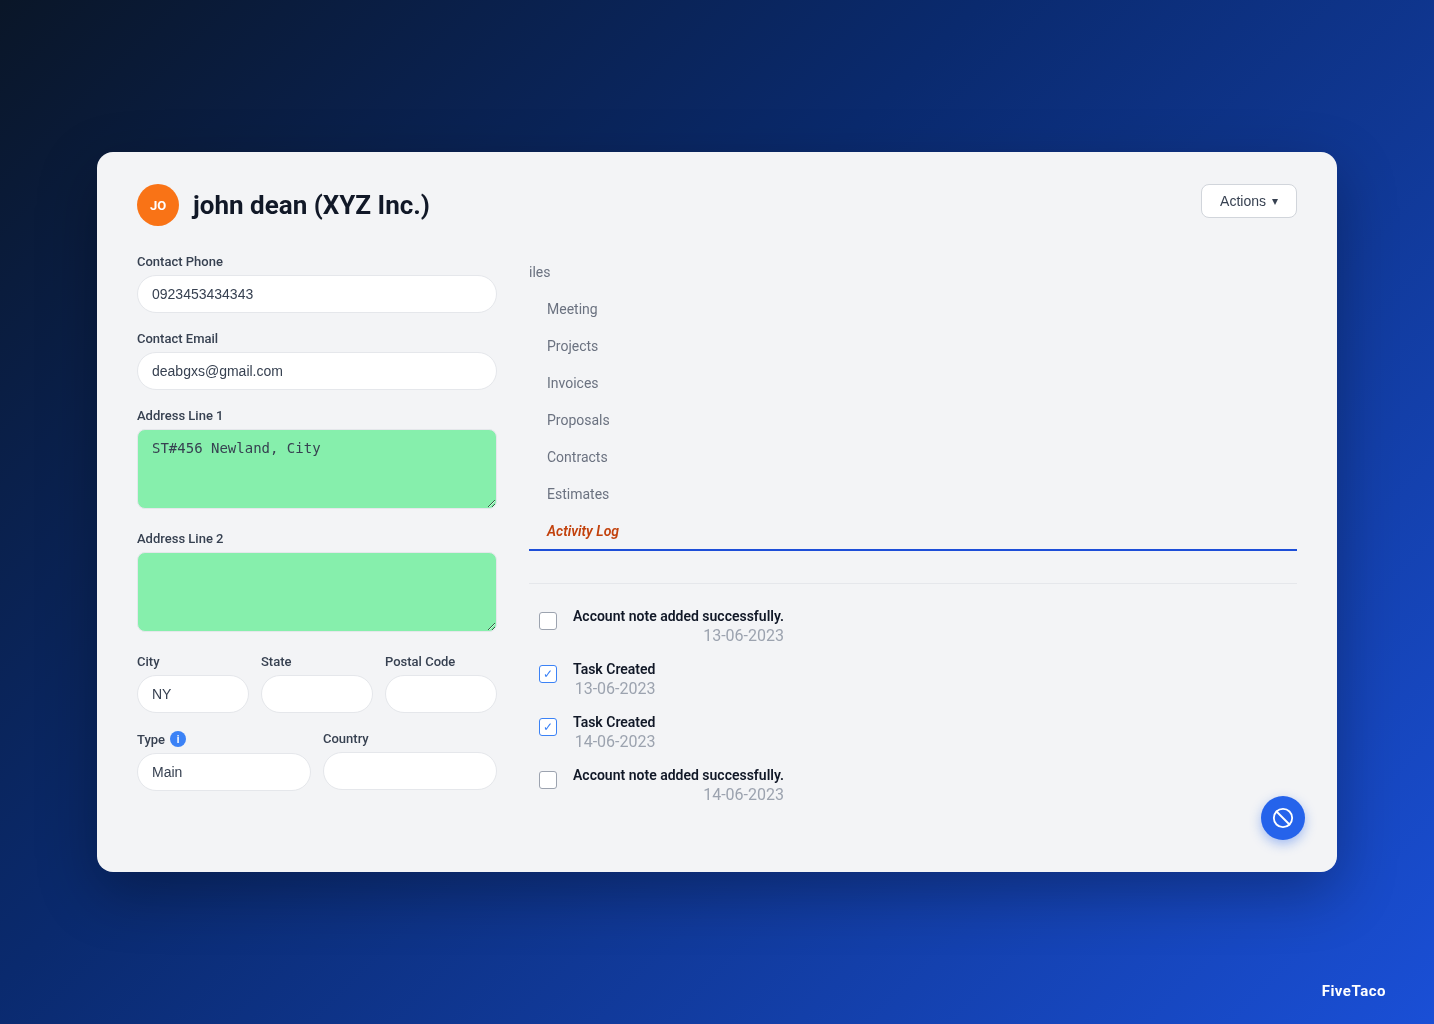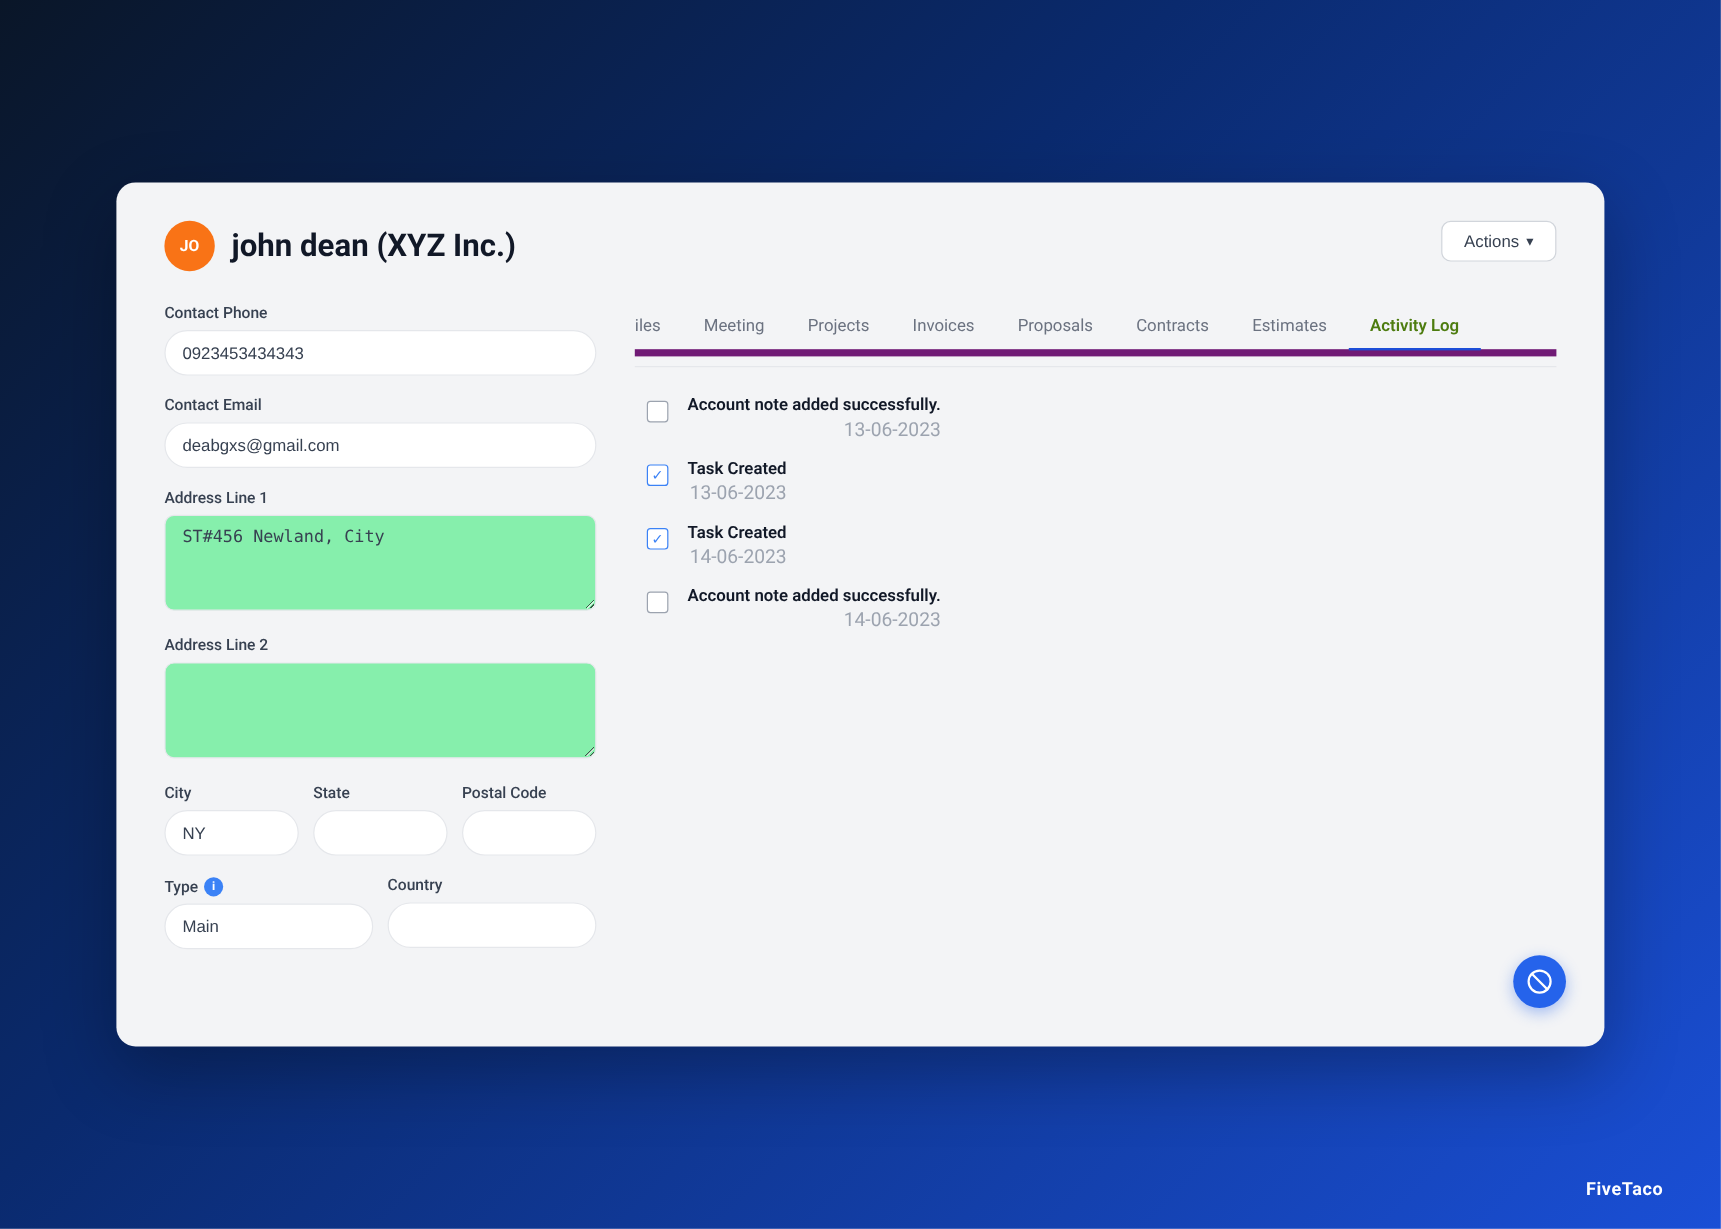--- a/index.html
+++ b/index.html
@@ -172,39 +172,41 @@
     }
 
     
     .right-panel {
       flex: 1;
     }
 
     
     .tabs {
       display: flex;
-      border-bottom: 6px solid #701a75;
-      margin-bottom: 8px;
+      border-bottom: 1px solid #701a75;
+      margin-bottom: 32px;
       gap: 0;
+      flex-direction: column;
     }
 
     .tab {
       padding: 10px 18px;
       font-size: 14px;
       color: #6b7280;
       cursor: pointer;
       border-bottom: 2px solid transparent;
       margin-bottom: -1px;
       white-space: nowrap;
     }
 
     .tab.active {
-      color: #4d7c0f;
+      color: #c2410c;
       border-bottom: 2px solid #1d4ed8;
       font-weight: 600;
+      font-style: italic;
     }
 
     .tab:first-child {
       padding-left: 0;
     }
 
     
     .activity-list {
       display: flex;
       flex-direction: column;

